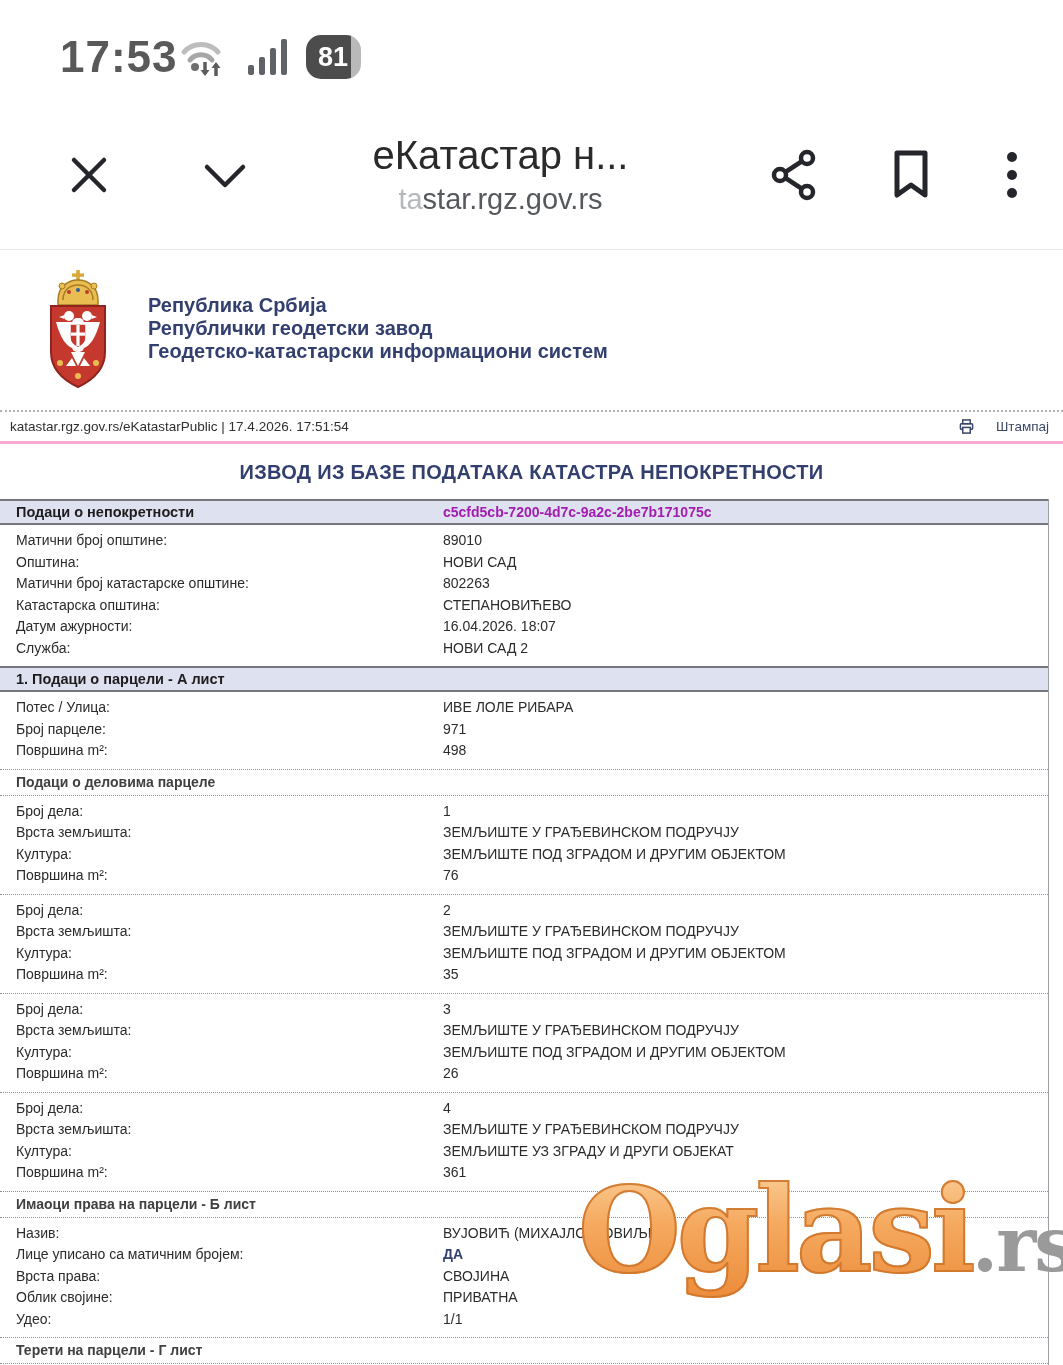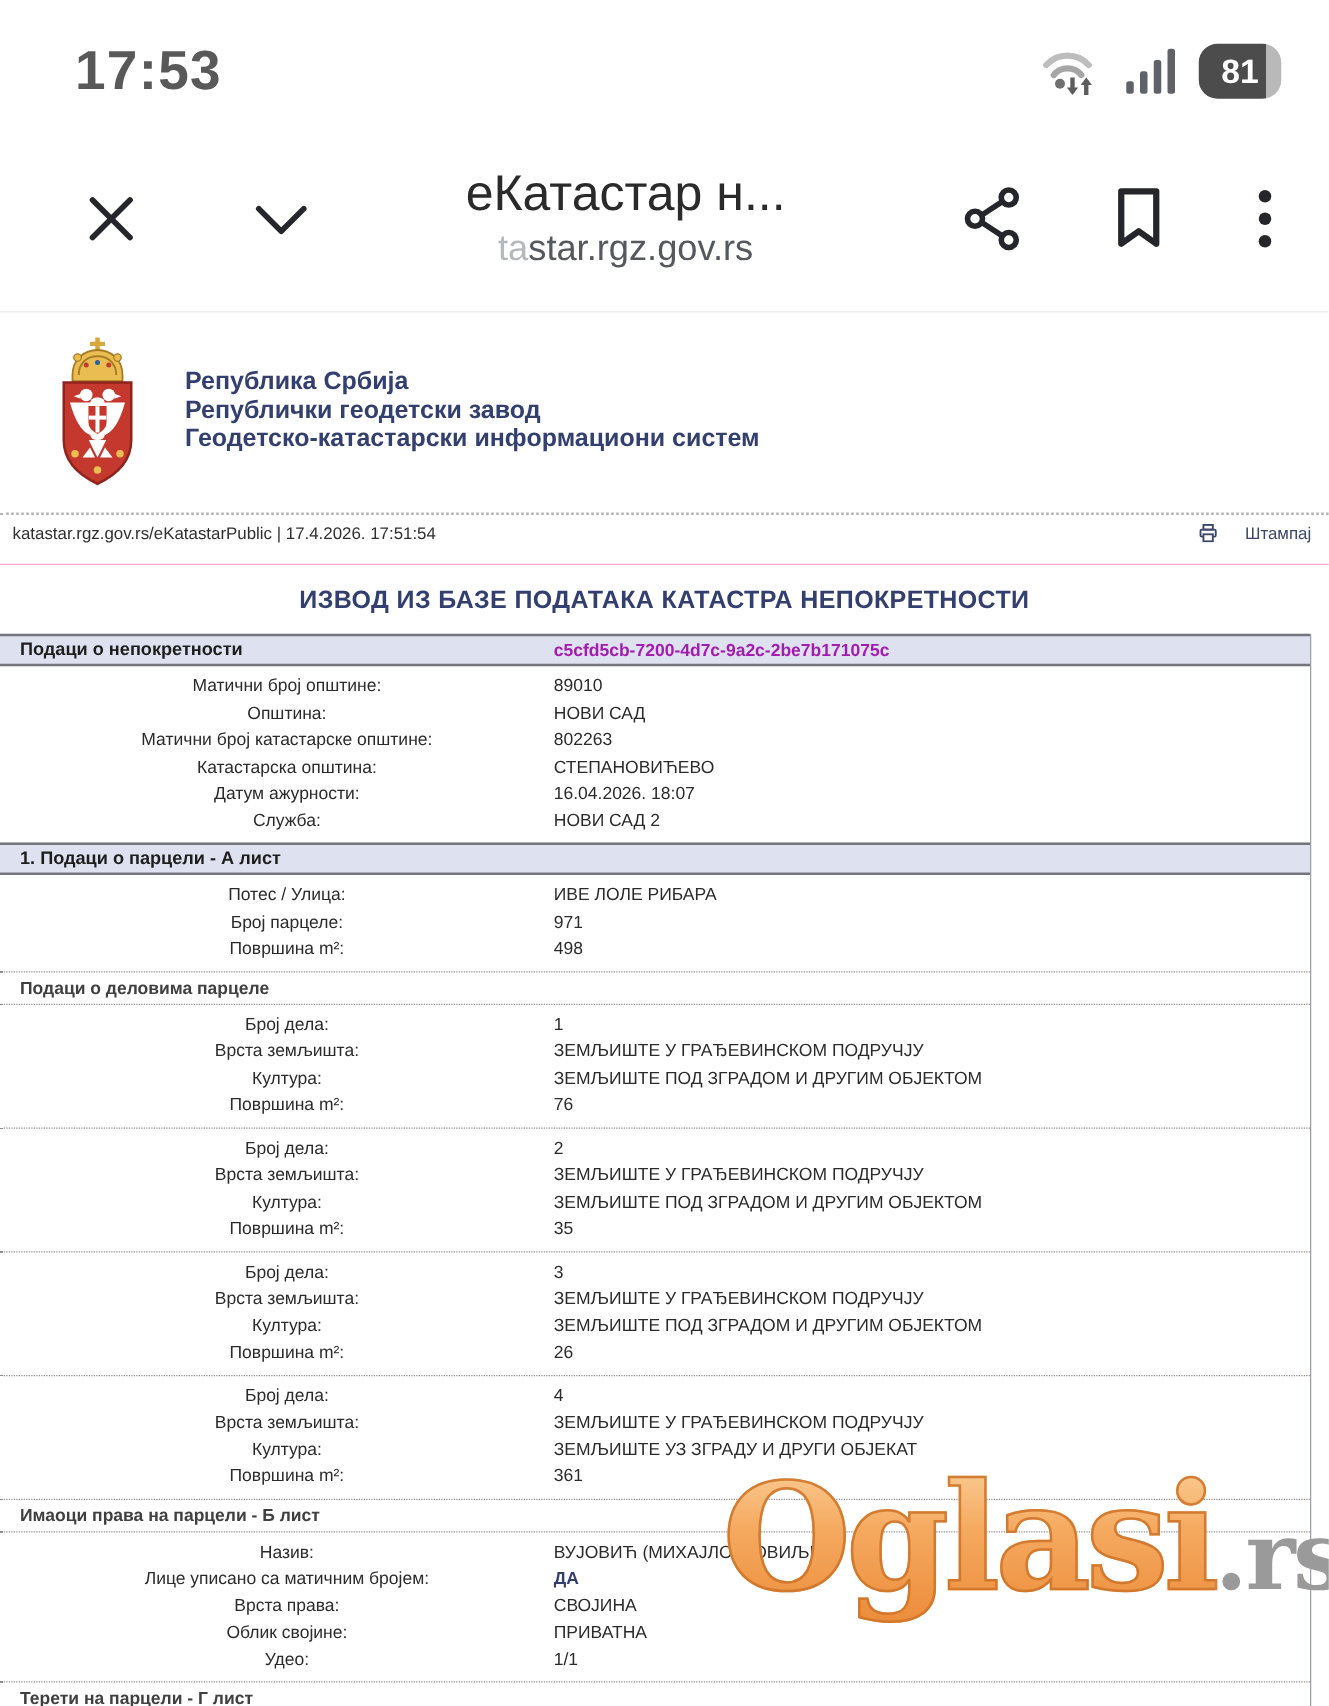--- a/index.html
+++ b/index.html
@@ -3,64 +3,64 @@
 <meta charset="utf-8">
 <style>
   * { margin:0; padding:0; box-sizing:border-box; }
   html,body { width:1063px; }
   body {
     height:1365px; position:relative; overflow:hidden;
     background:#ffffff; font-family:"Liberation Sans", sans-serif; color:#2b2b2b;
   }
 
   
-  .status-bar { height:100px; display:flex; align-items:center; justify-content:space-between; padding:14px 38px 0 60px; }
+  .status-bar { height:100px; display:flex; align-items:center; padding:14px 38px 0 60px; }
   .status-time { font-size:44px; font-weight:bold; color:#595959; letter-spacing:1px; }
   .status-right { display:flex; align-items:center; gap:16px; }
   .battery-pill {
-    width:66px; height:44px; border-radius:15px; color:#fff; font-weight:bold; font-size:27px;
+    width:55px; height:44px; border-radius:15px; color:#fff; font-weight:bold; font-size:27px;
     display:flex; align-items:center; justify-content:center;
     background:linear-gradient(to right,#4c4c4c 0 81%,#b9b9b9 81% 100%);
   }
 
   
   .chrome { height:150px; display:flex; align-items:center; padding:0 44px 0 66px; border-bottom:1px solid #e9eaec; }
   .chrome-icon-btn { background:none; border:none; cursor:pointer; display:flex; align-items:center; justify-content:center; }
   .chrome-center { flex:1; text-align:center; overflow:hidden; padding:0 10px; }
   .chrome-title { font-size:40px; color:#2a2a2a; line-height:48px; white-space:nowrap; }
   .chrome-url { font-size:29px; color:#55585c; line-height:40px; white-space:nowrap; }
   .chrome-url .faded { color:#b5b8bc; }
   .gap-left { margin-left:88px; }
   .right-icons { display:flex; align-items:center; gap:74px; margin-left:20px; }
 
   
   .site-header { display:flex; align-items:flex-start; padding:18px 0 20px 38px; border-bottom:2px dotted #b3b3b3; }
   .coat { flex:0 0 auto; }
   .site-header-text { margin-left:30px; padding-top:26px; color:#323f6f; font-weight:bold; font-size:20px; line-height:23px; }
 
   
-  .meta-bar { display:flex; justify-content:space-between; align-items:center; padding:7px 14px 17px 10px; border-bottom:1px solid #f9a8d4; }
+  .meta-bar { display:flex; justify-content:space-between; align-items:center; padding:7px 14px 7px 10px; border-bottom:3px solid #f9a8d4; }
   .meta-source { font-size:13.5px; color:#2f2f2f; }
   .print-btn { display:flex; align-items:center; gap:22px; background:none; border:none; cursor:pointer;
                font-family:"Liberation Sans",sans-serif; font-size:13.5px; color:#3c4668; }
 
   
   .doc-title { text-align:center; font-size:20px; font-weight:bold; color:#323f6f; padding:17px 0 15px; letter-spacing:0.3px; }
 
   
   .cadastre-table { width:1049px; border-right:1px solid #9aa0a6; font-size:14px; }
   .sec-header {
     display:grid; grid-template-columns:427px 1fr; align-items:center;
     background:#dee1ef; border-top:2px solid #75757d; border-bottom:2px solid #75757d;
     padding:3px 0 3px 16px; font-weight:bold; font-size:14.5px; color:#1d1d1d; min-height:26px;
   }
   .sec-header .ref-id { font-weight:bold; color:#a21caf; font-size:14px; }
   .rows-group { padding:5px 0 7px; }
   .row { display:grid; grid-template-columns:427px 1fr; padding-left:16px; line-height:21.5px; }
-  .row-label { color:#2b2b2b;text-align:center; }
+  .row-label { color:#2b2b2b; }
   .row-value { color:#2b2b2b; }
   .row-value.value-strong { color:#323f6f; font-weight:bold; }
   .dotsep { border-top:1px dotted #8f8f8f; height:0; }
   .subheader { font-weight:bold; font-size:14px; color:#404040; padding:4px 0 5px 16px; }
   .note-line { font-size:13.5px; color:#6f6f6f; padding:4px 0 8px 10px; }
 
   
   .watermark {
     position:absolute; left:578px; top:1160px; z-index:10; pointer-events:none;
     font-family:"DejaVu Serif", serif; font-weight:bold; white-space:nowrap;

